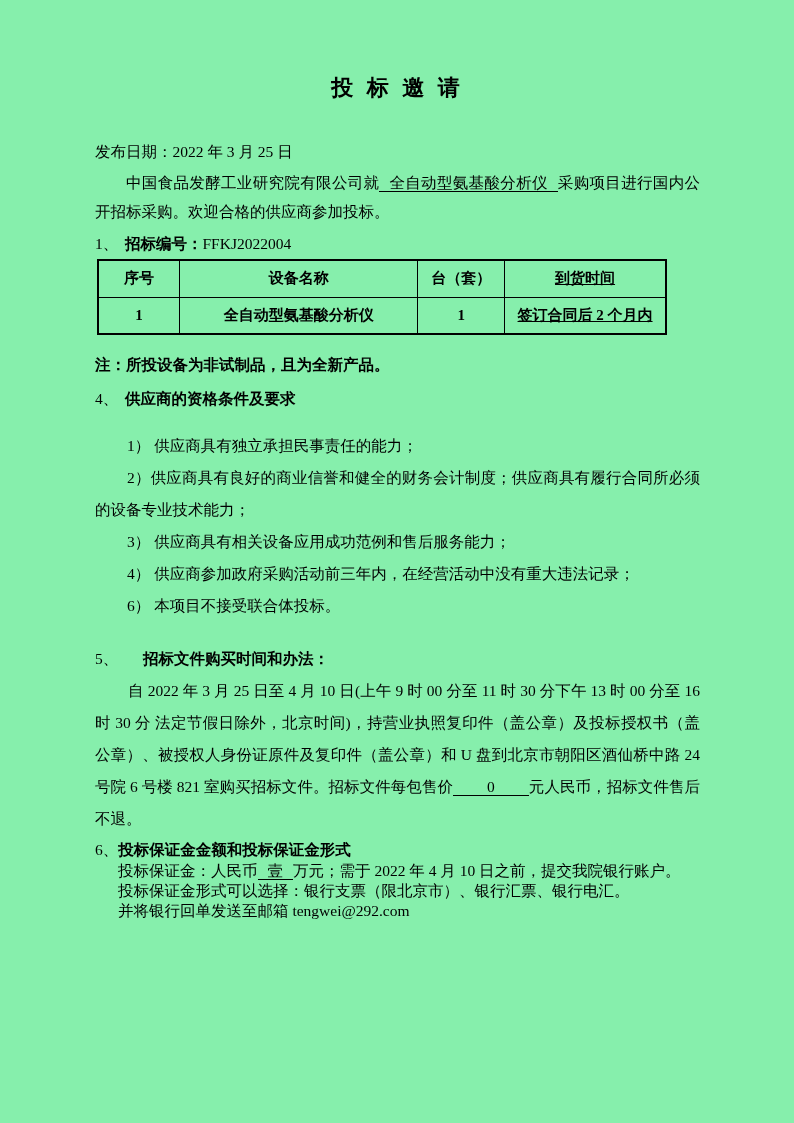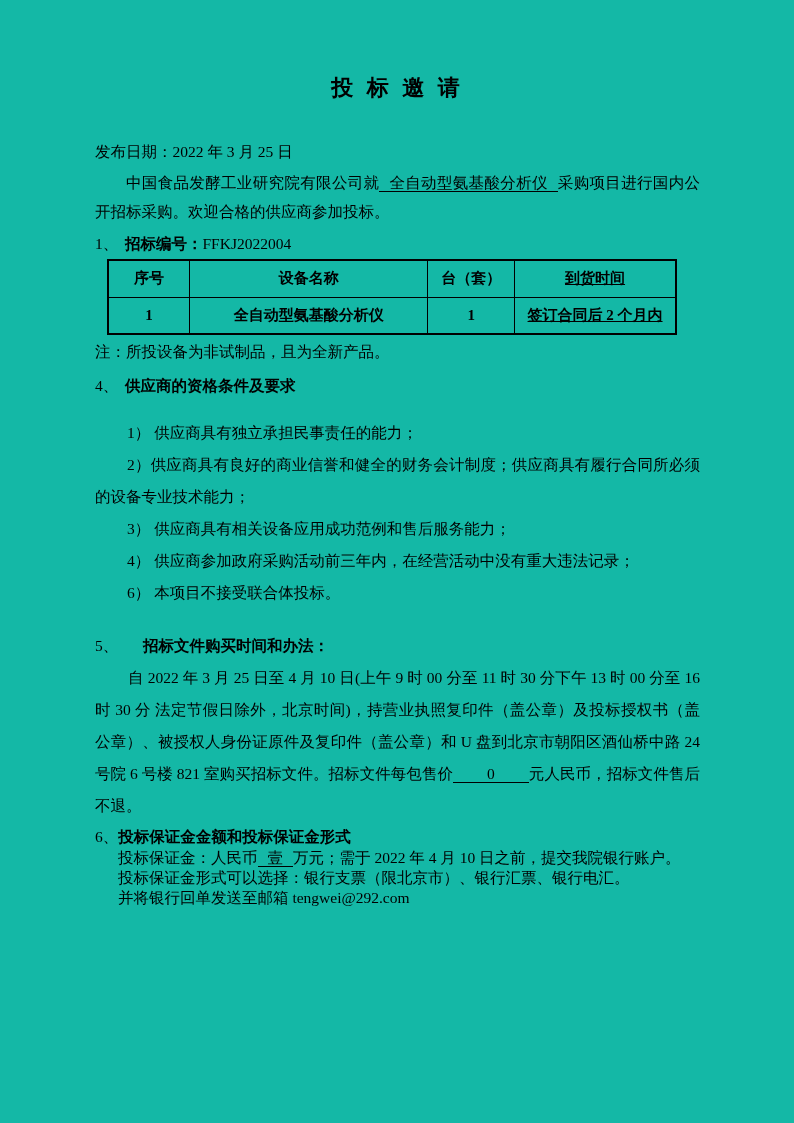--- a/index.html
+++ b/index.html
@@ -1,39 +1,39 @@
 <!DOCTYPE html>
 <html><head>
 <meta charset="utf-8">
 <style>
   * { margin: 0; padding: 0; box-sizing: border-box; }
   html, body { background: #e8e8e8; }
   .page {
-    width: 794px; height: 1123px; background: #14b8a6; color: #000;
+    width: 794px; height: 1123px; background: #86efac; color: #000;
     font-family: "Liberation Serif", "DejaVu Serif", serif;
     font-size: 15.5px; position: relative; margin: 0 auto; overflow: hidden;
   }
   .content { position: absolute; left: 95px; top: 0; width: 605px; }
   .doc-title {
     margin-top: 72px; font-size: 22px; font-weight: bold;
     text-align: center; letter-spacing: 4px; line-height: 32px;
   }
   .date-line { margin-top: 38px; line-height: 20px; }
   .intro { margin-top: 6px; line-height: 29px; text-indent: 31px; text-align: justify; }
   .num-item { margin-top: 7px; line-height: 21px; }
   .num { display: inline-block; width: 30px; }
   .num5 { display: inline-block; width: 48px; }
   .lbl { font-weight: bold; }
-  .tbl { margin-top: 5px; border-collapse: collapse; border: 2px solid #000; width: 570px; margin-left: 12px; }
+  .tbl { margin-top: 5px; border-collapse: collapse; border: 2px solid #000; width: 570px; margin-left: 2px; }
   .tbl th, .tbl td {
     border: 1px solid #000; text-align: center; vertical-align: middle;
     font-weight: bold; font-size: 15px; height: 37px; padding: 2px 4px;
   }
   .c0 { width: 82px; } .c1 { width: 239px; } .c2 { width: 87px; } .c3 { width: 162px; text-decoration: underline; }
-  .note { margin-top: 7px; line-height: 20px; font-weight: normal; }
+  .note { margin-top: 20px; line-height: 20px; font-weight: bold; }
   .sec4 { margin-top: 13px; }
   .subs { margin-top: 21px; }
   .subs p { line-height: 32px; text-indent: 32px; text-align: justify; }
   .sec5 { margin-top: 26px; }
   .para5 { margin-top: 6px; line-height: 32px; text-indent: 33px; text-align: justify; }
   .sec6 { margin-top: 4px; line-height: 22px; }
   .p6 { margin-top: 0; line-height: 20px; text-indent: 23px; }
   .u-proj { border-bottom: 1px solid #000; padding: 0 10px; }
   .u-zero { border-bottom: 1px solid #000; padding: 0 34px; }
   .u-yi   { border-bottom: 1px solid #000; padding: 0 10px; font-weight: inherit; }

